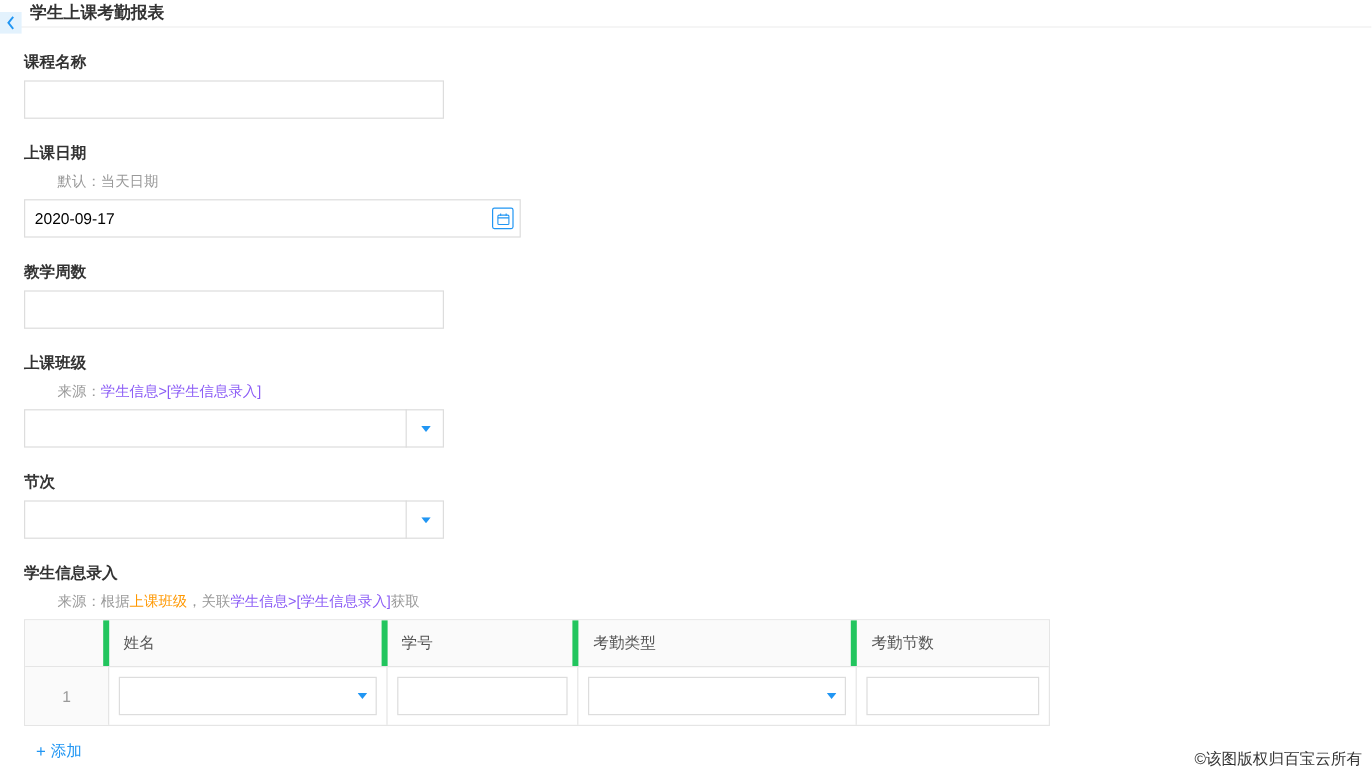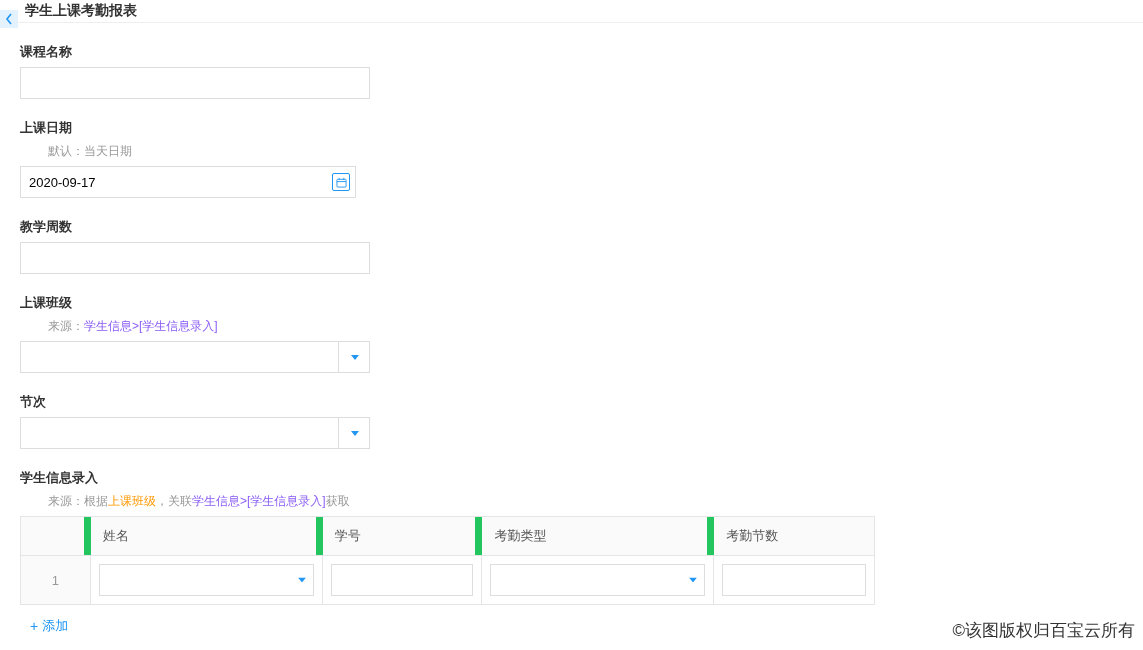--- a/index.html
+++ b/index.html
@@ -60,21 +60,21 @@
     .text-input {
       width: 350px;
       height: 32px;
       border: 1px solid #ddd;
       padding: 0 8px;
       font-size: 13px;
       outline: none;
     }
     .date-input-wrap {
       position: relative;
-      width: 336px;
+      width: 414px;
     }
     .date-input {
       width: 100%;
       height: 32px;
       border: 1px solid #ddd;
       padding: 0 8px;
       font-size: 13px;
       outline: none;
     }
     .calendar-icon {
@@ -124,21 +124,21 @@
     }
     .table-header {
       display: flex;
       background: #fafafa;
       border-bottom: 1px solid #e5e5e5;
     }
     .table-header .cell {
       padding: 10px 12px;
       font-size: 13px;
       color: #555;
-      border-right: 7px solid #22c55e;
+      border-right: 5px solid #22c55e;
     }
     .table-header .cell:last-child { border-right: none; }
     .col-index { width: 70px; text-align: center; }
     .col-name { width: 232px; }
     .col-number { width: 160px; }
     .col-type { width: 232px; }
     .col-count { width: 160px; }
     .table-row {
       display: flex;
       align-items: center;
@@ -194,21 +194,21 @@
       display: inline-flex;
       align-items: center;
       gap: 4px;
       margin-left: 10px;
     }
     .add-row .plus { font-size: 14px; }
     .copyright {
       position: absolute;
       right: 8px;
       bottom: 8px;
-      font-size: 17px;
+      font-size: 13px;
       color: #333;
     }
   </style>
 </head>
 <body>
 
 <div class="header">
   <span class="back-btn">
     <svg viewBox="0 0 8 12">
       <path d="M6 1 L2 6 L6 11" stroke="#2196f3" stroke-width="1.6" fill="none"></path>

